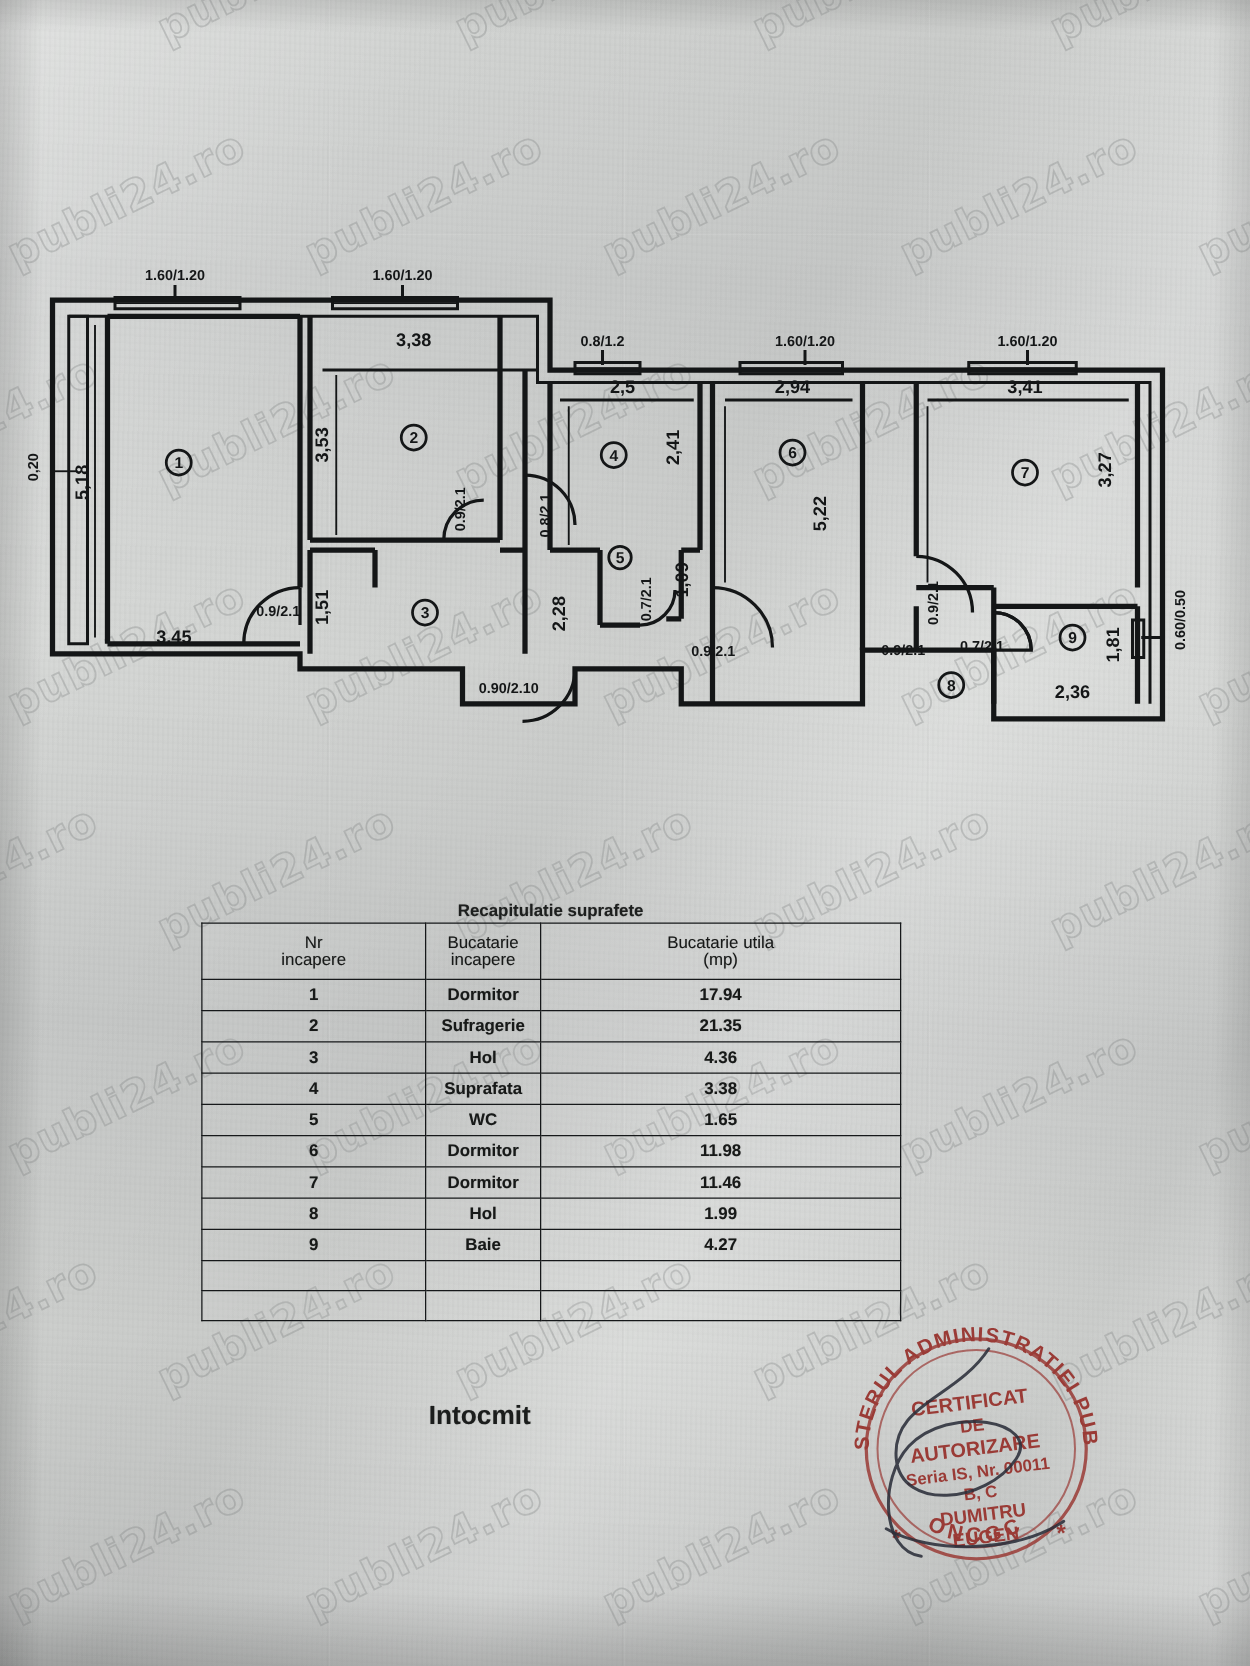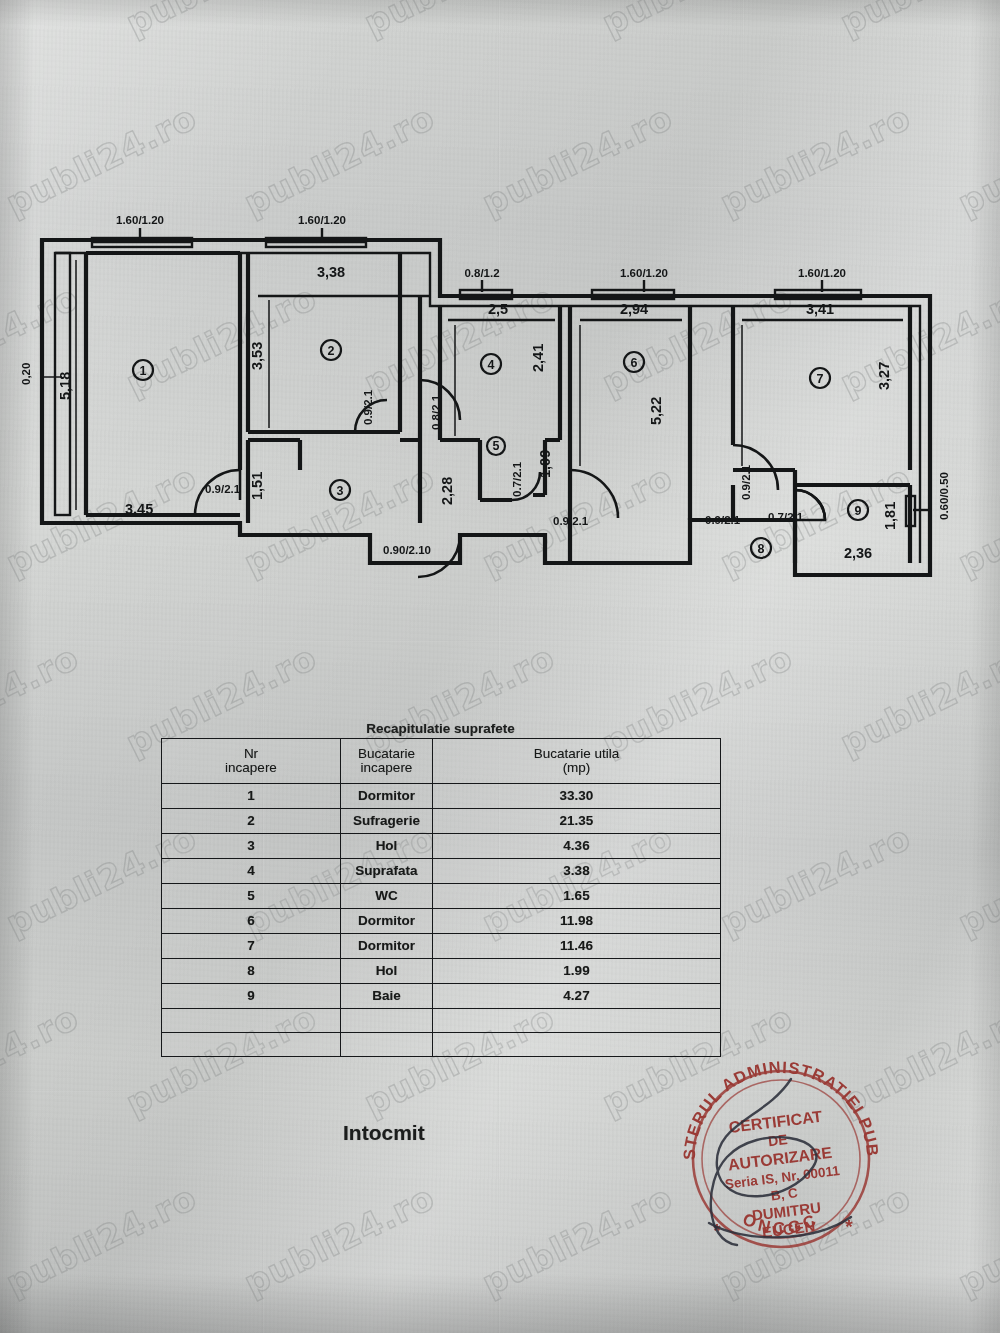--- a/index.html
+++ b/index.html
@@ -347,21 +347,21 @@
           <span class="two">
             <span>Bucatarie utila</span>
             <span>(mp)</span>
           </span>
         </td>
       </tr>
 
       <tr>
         <td>1</td>
         <td>Dormitor</td>
-        <td>33.30</td>
+        <td>17.94</td>
       </tr>
       <tr>
         <td>2</td>
         <td>Sufragerie</td>
         <td>21.35</td>
       </tr>
       <tr>
         <td>3</td>
         <td>Hol</td>
         <td>4.36</td>

